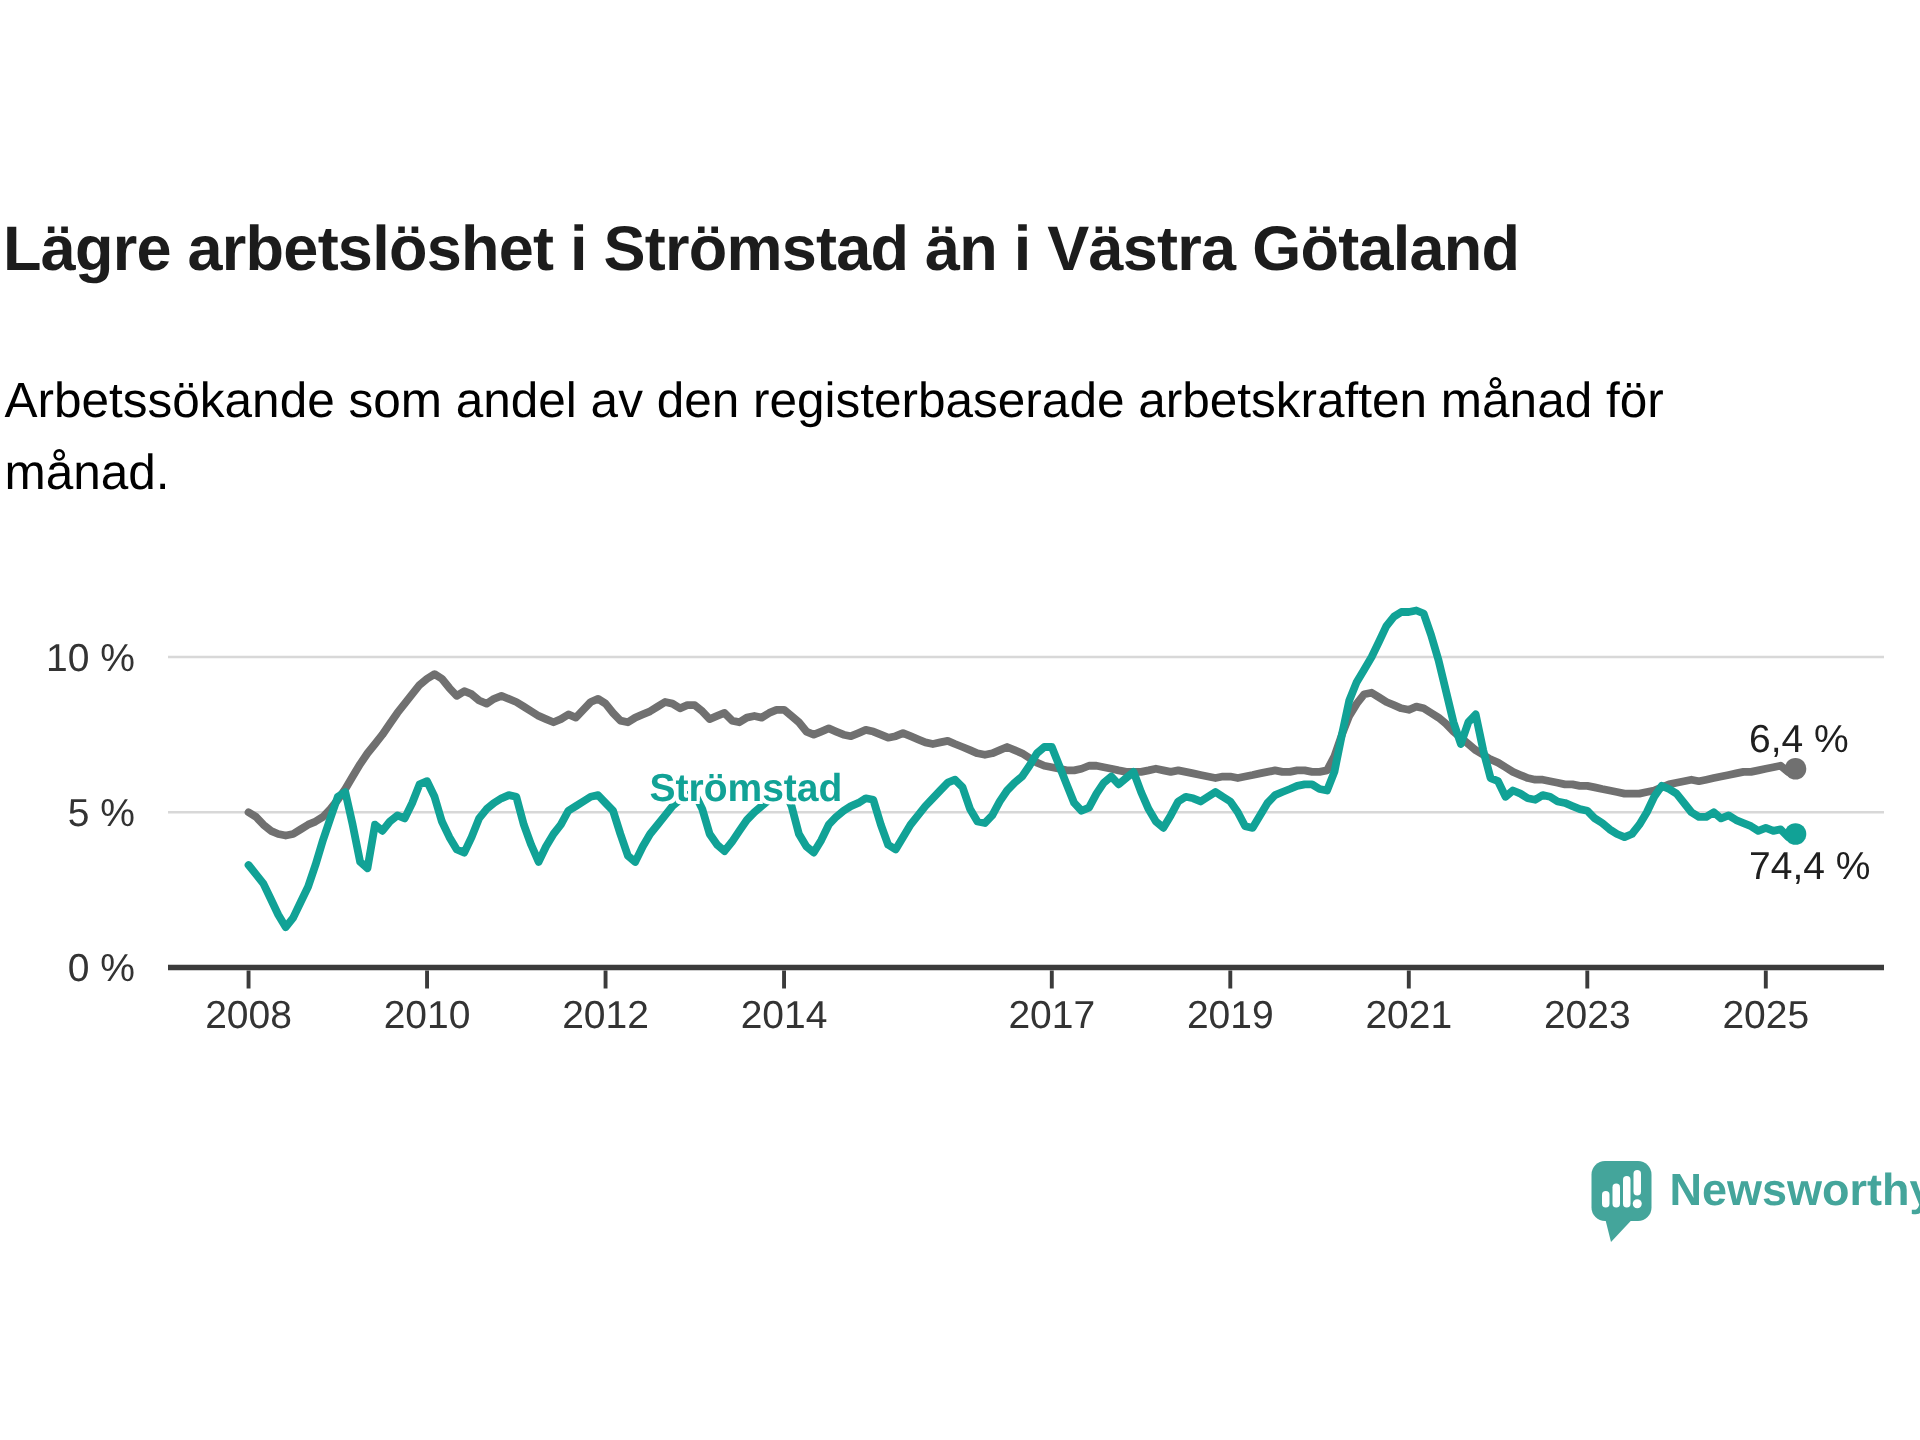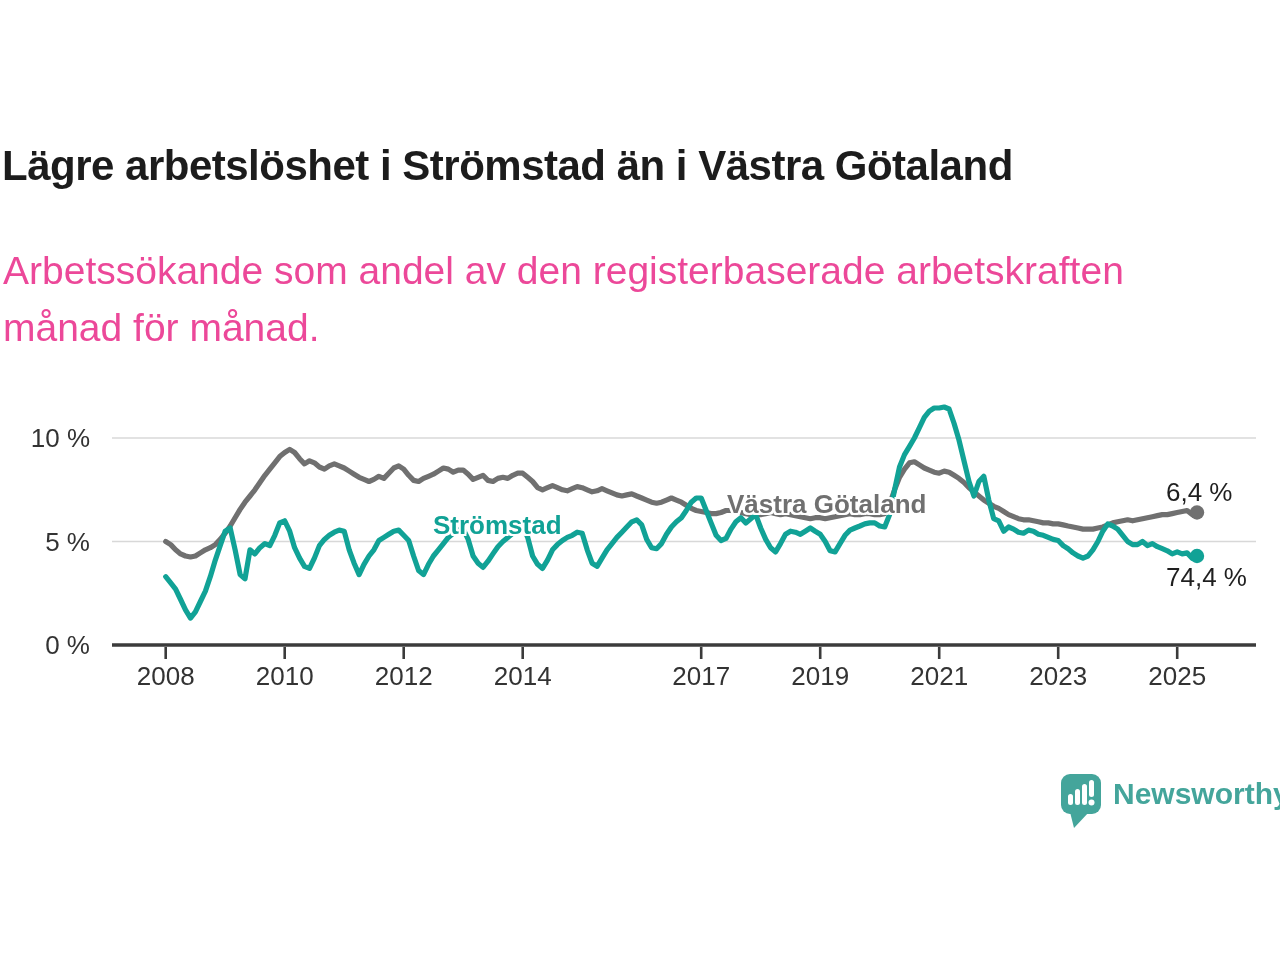--- a/index.html
+++ b/index.html
@@ -6,21 +6,21 @@
   .page{
     position:relative;width:1280px;height:844px;background:#ffffff;overflow:hidden;
     font-family:"Liberation Sans","DejaVu Sans",sans-serif;
   }
   .chart-title{
     position:absolute;left:2px;top:142px;margin:0;
     font-size:42px;font-weight:700;color:#1c1c1c;letter-spacing:-0.5px;white-space:nowrap;
   }
   .chart-subtitle{
     position:absolute;left:3px;top:243px;margin:0;width:1160px;
-    font-size:39px;font-weight:400;color:#ec4899;line-height:1.45;
+    font-size:33px;font-weight:400;color:#000000;line-height:1.45;
   }
   #chart-svg{position:absolute;left:0;top:380px;}
   .tick-label{font-size:26px;fill:#333333;}
   .series-label{
     position:absolute;font-size:26px;font-weight:700;white-space:nowrap;
     text-shadow:-2px -2px 0 #fff,2px -2px 0 #fff,-2px 2px 0 #fff,2px 2px 0 #fff,
                  0 -2px 0 #fff,0 2px 0 #fff,-2px 0 0 #fff,2px 0 0 #fff;
   }
   #label-stromstad{left:433px;top:510px;}
   #label-vg{left:727px;top:489px;}
@@ -63,21 +63,20 @@
       <text x="1177.1999999999998" y="305" text-anchor="middle" class="tick-label">2025</text>
       <text x="90" y="274" text-anchor="end" class="tick-label">0 %</text>
       <text x="90" y="170.5" text-anchor="end" class="tick-label">5 %</text>
       <text x="90" y="67" text-anchor="end" class="tick-label">10 %</text>
       <polyline points="165.7,161.5 170.7,164.6 175.6,169.8 180.6,173.9 185.5,176.0 190.5,177.0 195.4,176.0 200.4,172.9 205.4,169.8 210.3,167.7 215.3,164.6 220.2,159.4 225.2,153.2 230.2,146.0 235.1,137.7 240.1,129.4 245.0,122.2 250.0,116.0 254.9,109.8 259.9,102.5 264.9,95.3 269.8,89.1 274.8,82.8 279.7,76.6 284.7,72.5 289.7,69.4 294.6,72.5 299.6,78.7 304.5,83.9 309.5,80.8 314.4,82.8 319.4,87.0 324.4,89.1 329.3,85.9 334.3,83.9 339.2,85.9 344.2,88.0 349.2,91.1 354.1,94.2 359.1,97.3 364.0,99.4 369.0,101.5 373.9,99.4 378.9,96.3 383.9,98.4 388.8,93.2 393.8,88.0 398.7,85.9 403.7,89.1 408.7,95.3 413.6,100.4 418.6,101.5 423.5,98.4 428.5,96.3 433.4,94.2 438.4,91.1 443.4,88.0 448.3,89.1 453.3,92.2 458.2,90.1 463.2,90.1 468.2,94.2 473.1,99.4 478.1,97.3 483.0,95.3 488.0,100.4 492.9,101.5 497.9,98.4 502.9,97.3 507.8,98.4 512.8,95.3 517.7,93.2 522.7,93.2 527.7,97.3 532.6,101.5 537.6,107.7 542.5,109.8 547.5,107.7 552.5,105.6 557.4,107.7 562.4,109.8 567.3,110.8 572.3,108.7 577.2,106.6 582.2,107.7 587.2,109.8 592.1,111.8 597.1,110.8 602.0,108.7 607.0,110.8 612.0,112.9 616.9,114.9 621.9,116.0 626.8,114.9 631.8,113.9 636.7,116.0 641.7,118.0 646.7,120.1 651.6,122.2 656.6,123.2 661.5,122.2 666.5,120.1 671.4,118.0 676.4,120.1 681.4,122.2 686.3,125.3 691.3,128.4 696.2,130.5 701.2,131.5 706.2,132.5 711.1,133.6 716.1,133.6 721.0,132.5 726.0,130.5 731.0,130.5 735.9,131.5 740.9,132.5 745.8,133.6 750.8,134.6 755.7,134.6 760.7,134.6 765.7,133.6 770.6,132.5 775.6,133.6 780.5,134.6 785.5,133.6 790.5,134.6 795.4,135.6 800.4,136.7 805.3,137.7 810.3,138.7 815.2,137.7 820.2,137.7 825.2,138.7 830.1,137.7 835.1,136.7 840.0,135.6 845.0,134.6 850.0,133.6 854.9,134.6 859.9,134.6 864.8,133.6 869.8,133.6 874.7,134.6 879.7,134.6 884.7,133.6 889.6,124.2 894.6,109.8 899.5,97.3 904.5,89.1 909.5,82.8 914.4,81.8 919.4,84.9 924.3,88.0 929.3,90.1 934.2,92.2 939.2,93.2 944.2,91.1 949.1,92.2 954.1,95.3 959.0,98.4 964.0,102.5 969.0,107.7 973.9,111.8 978.9,116.0 983.8,120.1 988.8,123.2 993.7,126.3 998.7,128.4 1003.7,131.5 1008.6,134.6 1013.6,136.7 1018.5,138.7 1023.5,139.8 1028.5,139.8 1033.4,140.8 1038.4,141.8 1043.3,142.9 1048.3,142.9 1053.2,143.9 1058.2,143.9 1063.2,144.9 1068.1,146.0 1073.1,147.0 1078.0,148.0 1083.0,149.1 1088.0,149.1 1092.9,149.1 1097.9,148.0 1102.8,147.0 1107.8,144.9 1112.7,142.9 1117.7,141.8 1122.7,140.8 1127.6,139.8 1132.6,140.8 1137.5,139.8 1142.5,138.7 1147.4,137.7 1152.4,136.7 1157.4,135.6 1162.3,134.6 1167.3,134.6 1172.2,133.6 1177.2,132.5 1182.2,131.5 1187.1,130.5 1192.1,134.6 1197.0,132.5" fill="none" stroke="#707070" stroke-width="5.2" stroke-linejoin="round" stroke-linecap="round"></polyline>
       <circle cx="1197.0" cy="132.5" r="7.2" fill="#707070"></circle>
       <polyline points="165.7,196.7 170.7,202.9 175.6,209.1 180.6,219.5 185.5,229.8 190.5,238.1 195.4,231.9 200.4,221.5 205.4,211.2 210.3,196.7 215.3,180.1 220.2,165.6 225.2,151.2 230.2,148.0 235.1,169.8 240.1,194.6 245.0,198.8 250.0,169.8 254.9,173.9 259.9,167.7 264.9,163.6 269.8,165.6 274.8,155.3 279.7,142.9 284.7,140.8 289.7,151.2 294.6,167.7 299.6,178.1 304.5,186.3 309.5,188.4 314.4,178.1 319.4,165.6 324.4,159.4 329.3,155.3 334.3,152.2 339.2,150.1 344.2,151.2 349.2,169.8 354.1,183.2 359.1,194.6 364.0,184.3 369.0,176.0 373.9,169.8 378.9,160.5 383.9,157.4 388.8,154.3 393.8,151.2 398.7,150.1 403.7,155.3 408.7,160.5 413.6,176.0 418.6,190.5 423.5,194.6 428.5,184.3 433.4,176.0 438.4,169.8 443.4,163.6 448.3,157.4 453.3,153.2 458.2,150.1 463.2,149.1 468.2,159.4 473.1,176.0 478.1,183.2 483.0,187.4 488.0,181.2 492.9,173.9 497.9,166.7 502.9,161.5 507.8,157.4 512.8,153.2 517.7,147.0 522.7,146.0 527.7,157.4 532.6,176.0 537.6,184.3 542.5,188.4 547.5,180.1 552.5,169.8 557.4,164.6 562.4,160.5 567.3,157.4 572.3,155.3 577.2,152.2 582.2,153.2 587.2,169.8 592.1,183.2 597.1,186.3 602.0,178.1 607.0,169.8 612.0,163.6 616.9,157.4 621.9,152.2 626.8,147.0 631.8,141.8 636.7,139.8 641.7,144.9 646.7,159.4 651.6,167.7 656.6,168.7 661.5,163.6 666.5,154.3 671.4,147.0 676.4,141.8 681.4,137.7 686.3,130.5 691.3,122.2 696.2,118.0 701.2,118.0 706.2,130.5 711.1,142.9 716.1,155.3 721.0,160.5 726.0,158.4 731.0,149.1 735.9,141.8 740.9,137.7 745.8,142.9 750.8,138.7 755.7,134.6 760.7,148.0 765.7,159.4 770.6,167.7 775.6,171.9 780.5,163.6 785.5,154.3 790.5,151.2 795.4,152.2 800.4,154.3 805.3,151.2 810.3,148.0 815.2,151.2 820.2,154.3 825.2,161.5 830.1,170.8 835.1,171.9 840.0,163.6 845.0,155.3 850.0,150.1 854.9,148.0 859.9,146.0 864.8,143.9 869.8,142.9 874.7,142.9 879.7,146.0 884.7,147.0 889.6,134.6 894.6,109.8 899.5,87.0 904.5,74.6 909.5,66.3 914.4,58.0 919.4,47.7 924.3,37.3 929.3,31.1 934.2,28.0 939.2,28.0 944.2,27.0 949.1,29.0 954.1,43.5 959.0,60.1 964.0,80.8 969.0,101.5 973.9,116.0 978.9,101.5 983.8,96.3 988.8,120.1 993.7,138.7 998.7,140.8 1003.7,151.2 1008.6,147.0 1013.6,149.1 1018.5,152.2 1023.5,153.2 1028.5,150.1 1033.4,151.2 1038.4,154.3 1043.3,155.3 1048.3,157.4 1053.2,159.4 1058.2,160.5 1063.2,165.6 1068.1,168.7 1073.1,172.9 1078.0,176.0 1083.0,178.1 1088.0,176.0 1092.9,169.8 1097.9,161.5 1102.8,151.2 1107.8,143.9 1112.7,146.0 1117.7,149.1 1122.7,155.3 1127.6,161.5 1132.6,164.6 1137.5,164.6 1142.5,161.5 1147.4,165.6 1152.4,163.6 1157.4,166.7 1162.3,168.7 1167.3,170.8 1172.2,173.9 1177.2,171.9 1182.2,173.9 1187.1,172.9 1192.1,178.1 1197.0,176.0" fill="none" stroke="#11a296" stroke-width="5.2" stroke-linejoin="round" stroke-linecap="round"></polyline>
       <circle cx="1197.0" cy="176.0" r="7.2" fill="#11a296"></circle>
     </svg>
 
-  <div class="series-label" id="label-vg" style="color: rgb(112, 112, 112);">Västra Götaland</div>
 
   <div class="series-label" id="label-stromstad" style="color: rgb(17, 162, 150);">Strömstad</div>
 
   <div class="end-label" id="end-vg">6,4 %</div>
 
   <div class="end-label" id="end-str">74,4 %</div>
 
   <div class="brand">
     <svg id="brand-icon" width="46" height="58" viewBox="0 0 46 58">
       <rect x="3" y="2" width="40" height="40" rx="9" class="brand-fill" fill="#44a59b"></rect>

